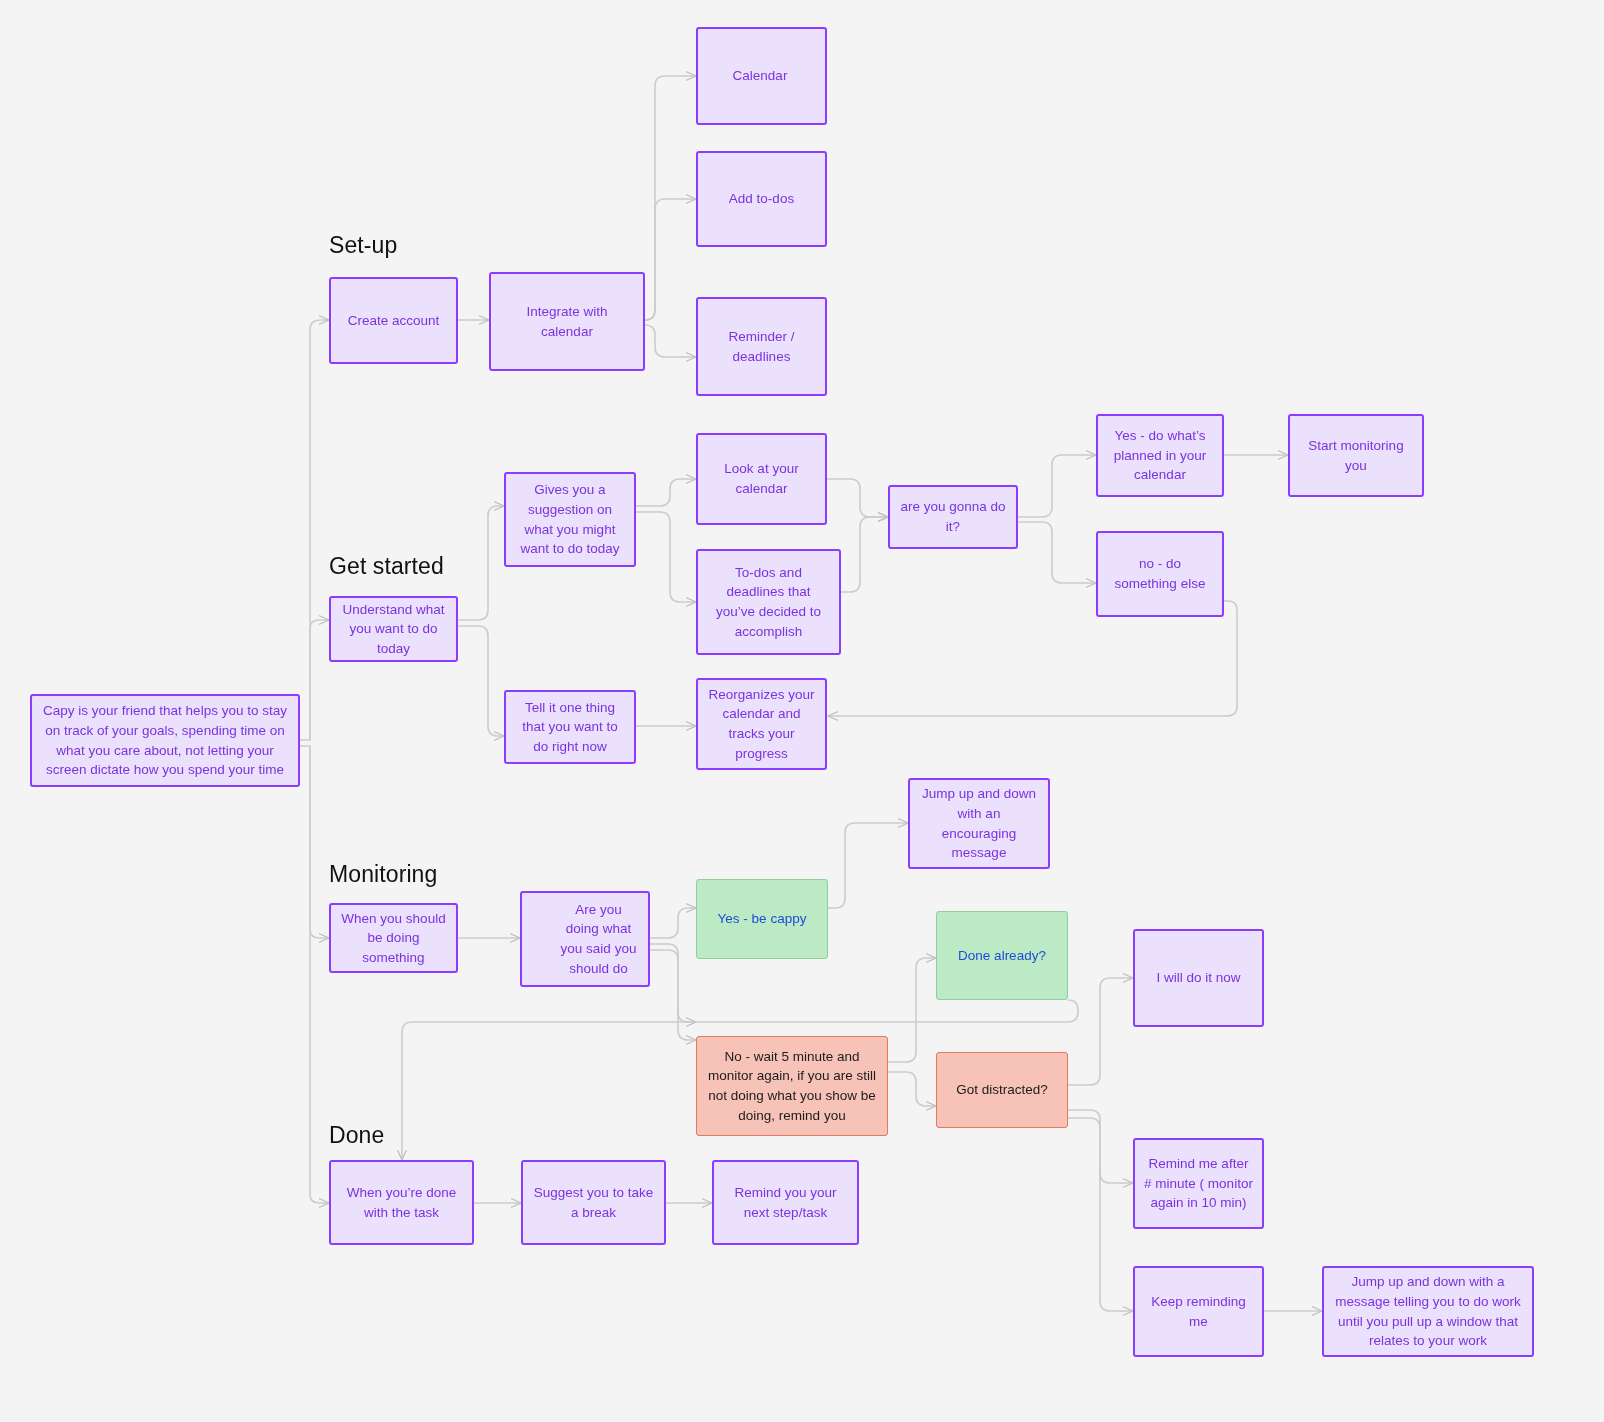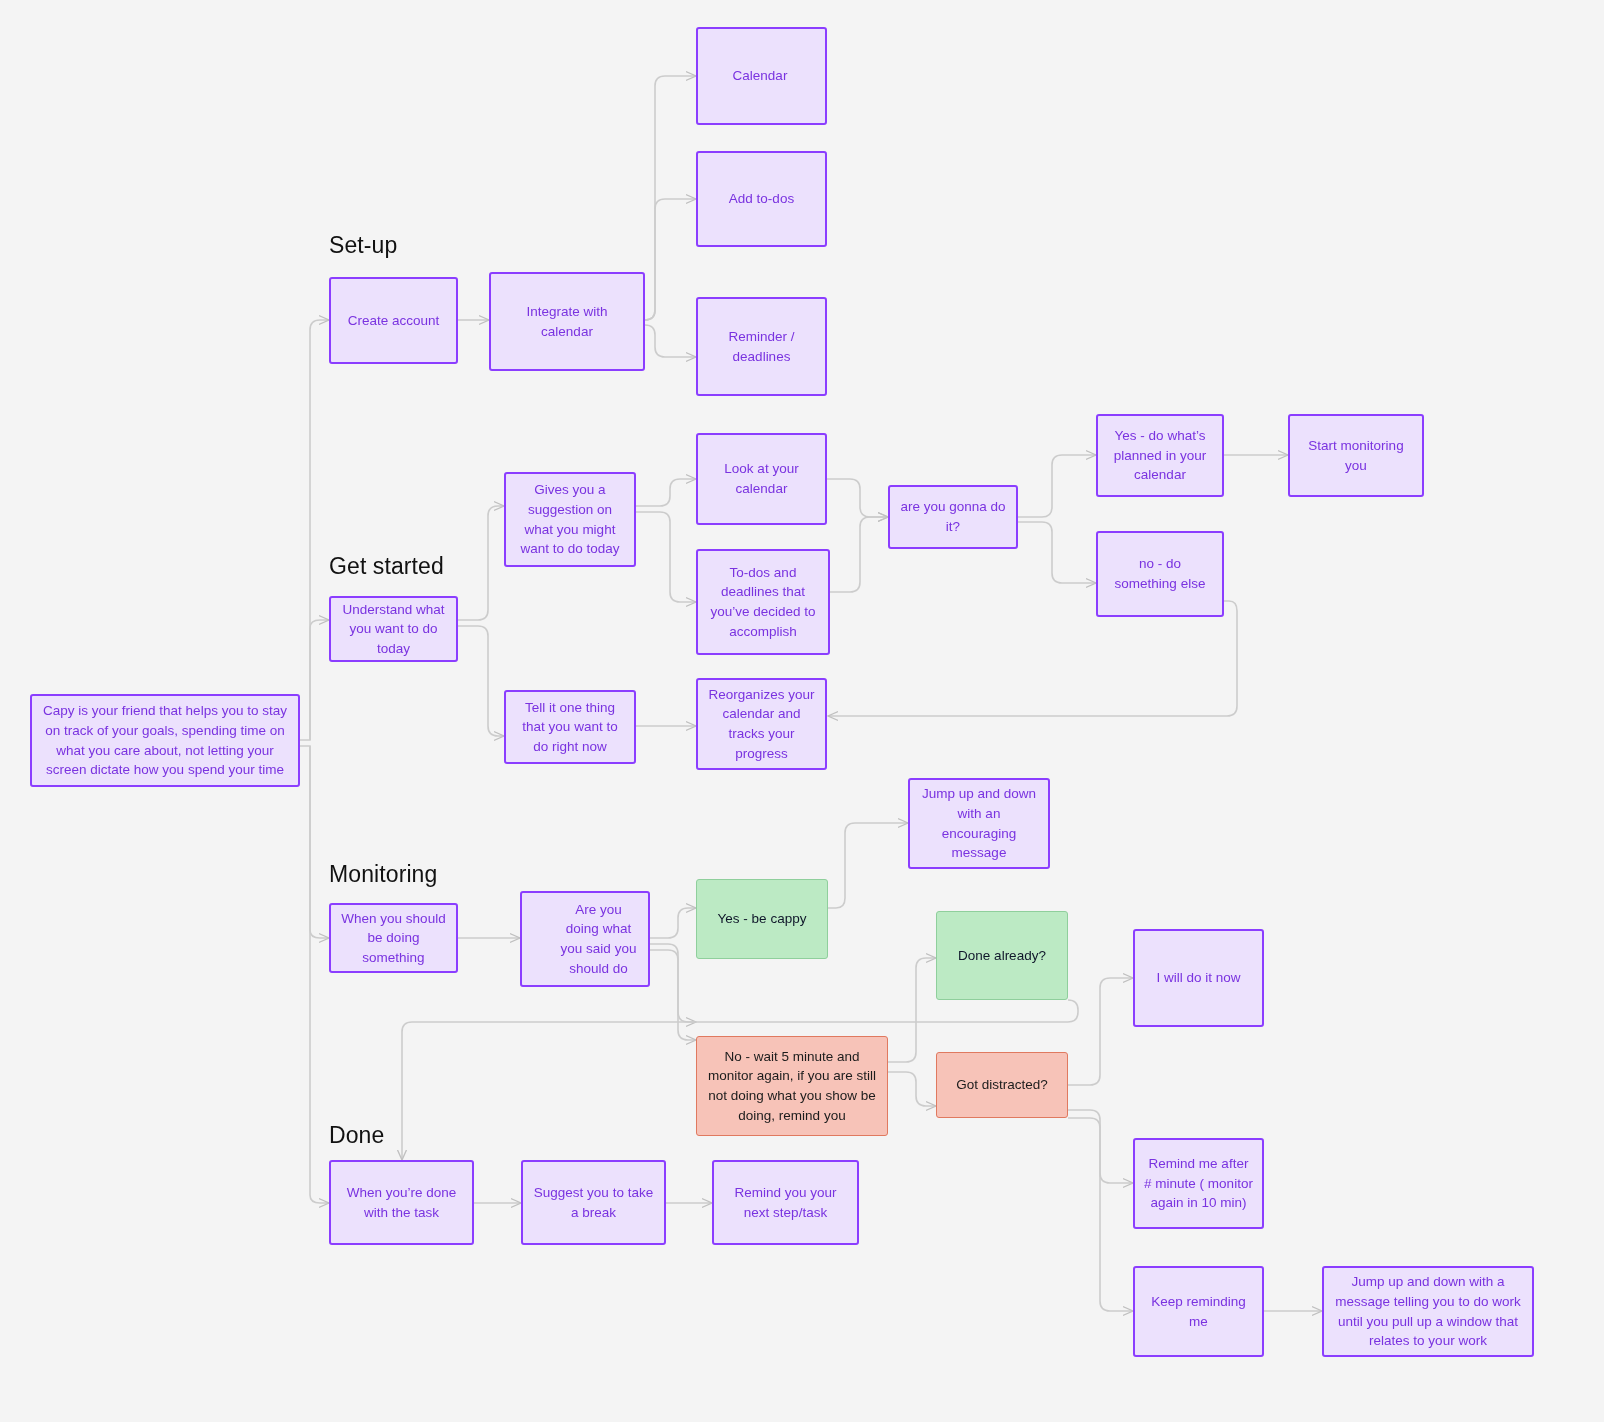--- a/index.html
+++ b/index.html
@@ -23,21 +23,21 @@
     z-index:2;
   }
   .node.purple{
     background:#ece1fd;
     border:2px solid #8b3dff;
     color:#7a33e0;
   }
   .node.green{
     background:#bceac4;
     border:1.5px solid #8fcf9c;
-    color:#0f172a;
+    color:#1d4ed8;
   }
   .node.red{
     background:#f7c3b8;
     border:1.5px solid #e0795f;
     color:#1c1c1c;
   }
   .node span{display:block;}
   .section-label{
     position:absolute;
     color:#111111;
@@ -142,21 +142,21 @@
   </div>
 
   <div class="node purple" style="left:504px;top:472px;width:132px;height:95px;font-size:13.5px;">
     <span>Gives you a suggestion on what you might want to do today</span>
   </div>
 
   <div class="node purple" style="left:696px;top:433px;width:131px;height:92px;font-size:13.5px;">
     <span>Look at your calendar</span>
   </div>
 
-  <div class="node purple" style="left:696px;top:549px;width:134px;height:106px;font-size:13.5px;">
+  <div class="node purple" style="left:696px;top:549px;width:145px;height:106px;font-size:13.5px;">
     <span>To-dos and deadlines that you’ve decided to accomplish</span>
   </div>
 
   <div class="node purple" style="left:504px;top:690px;width:132px;height:74px;font-size:13.5px;">
     <span>Tell it one thing that you want to do right now</span>
   </div>
 
   <div class="node purple" style="left:696px;top:678px;width:131px;height:92px;font-size:13.5px;">
     <span>Reorganizes your calendar and tracks your progress</span>
   </div>
@@ -194,21 +194,21 @@
   </div>
 
   <div class="node red" style="left:696px;top:1018px;width:192px;height:100px;font-size:13.5px;margin-top:18px;">
     <span>No - wait 5 minute and monitor again, if you are still not doing what you show be doing, remind you</span>
   </div>
 
   <div class="node green" style="left:936px;top:911px;width:132px;height:89px;font-size:13.5px;">
     <span>Done already?</span>
   </div>
 
-  <div class="node red" style="left:936px;top:1052px;width:132px;height:66px;font-size:13.5px;">
+  <div class="node red" style="left:936px;top:1052px;width:132px;height:76px;font-size:13.5px;">
     <span>Got distracted?</span>
   </div>
 
   <div class="node purple" style="left:1133px;top:929px;width:131px;height:98px;font-size:13.5px;">
     <span>I will do it now</span>
   </div>
 
   <div class="node purple" style="left:1133px;top:1138px;width:131px;height:91px;font-size:13.5px;">
     <span>Remind me after # minute ( monitor again in 10 min)</span>
   </div>

